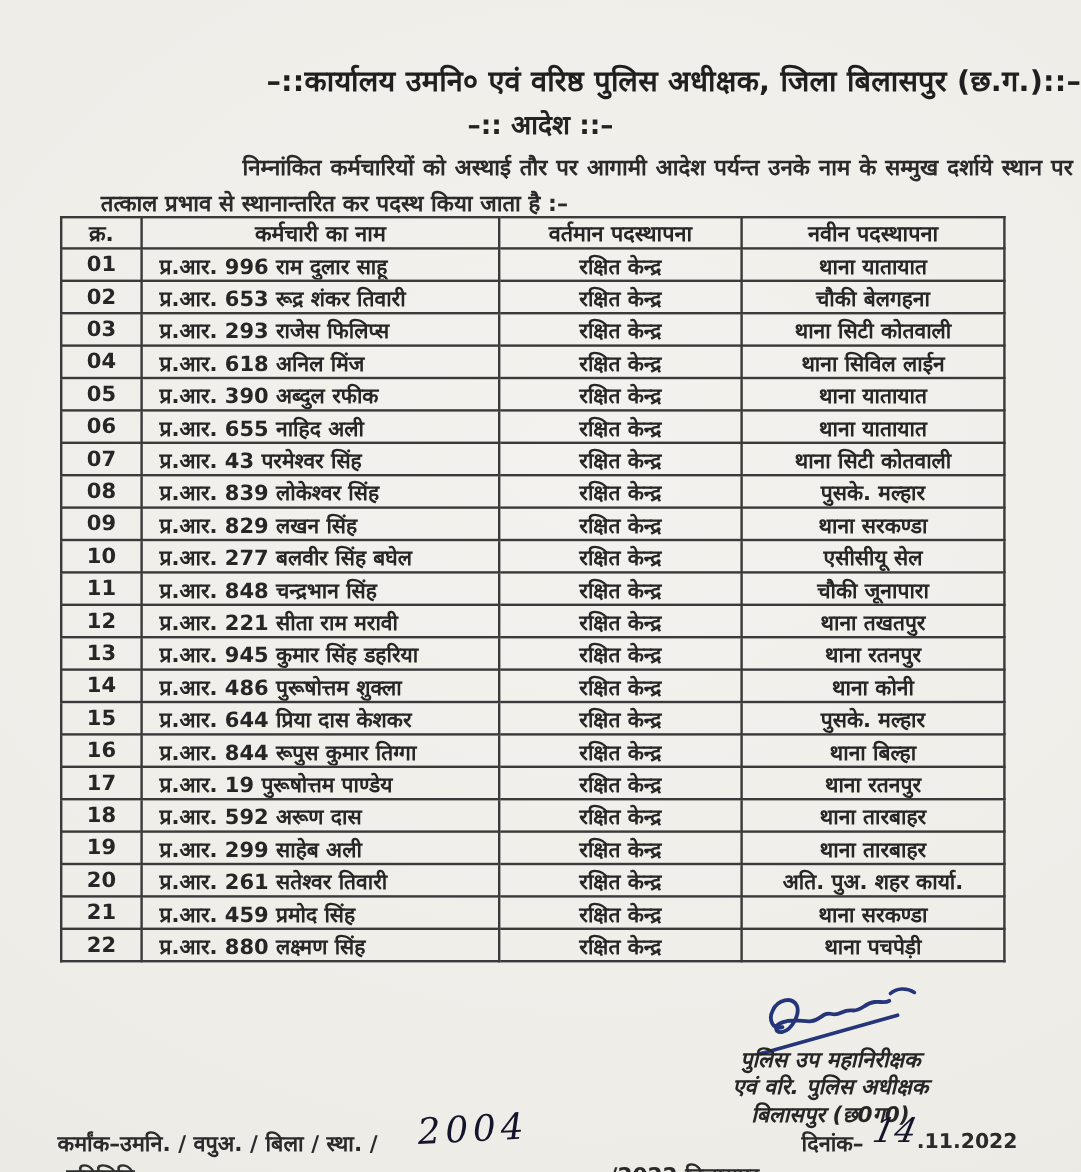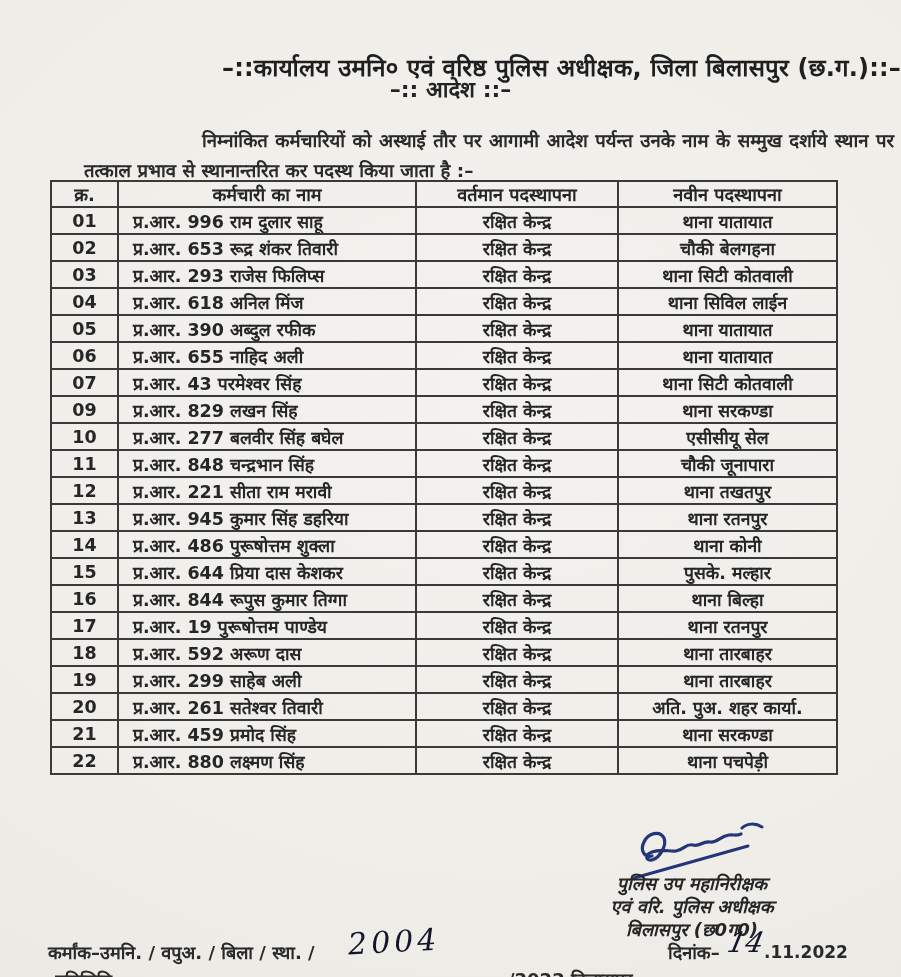--- a/index.html
+++ b/index.html
@@ -14,21 +14,21 @@
       radial-gradient(ellipse 120% 90% at 55% 40%, #f4f2ee 0%, #efede8 60%, #e9e7e2 100%);
     color:#242424;
   }
   .doc-title{
     position:absolute;top:26px;left:0;width:100%;
     text-align:right;font-size:24px;font-weight:bold;color:#1f1f1f;
     letter-spacing:0.2px;
     margin-top:24px;
   }
   .doc-subtitle{
-    position:absolute;top:73px;left:0;width:100%;
+    position:absolute;top:88px;left:0;width:100%;
     text-align:center;font-size:22px;font-weight:bold;color:#232323;
   }
   .intro{
     position:absolute;top:126px;left:47px;width:810px;
     font-size:18.5px;font-weight:bold;color:#2a2a2a;
     line-height:30px;text-indent:118px;text-align:justify;margin-left:37px;
   }
   table.transfer{
     position:absolute;top:180px;left:50px;width:786px;
     border-collapse:collapse;table-layout:fixed;
@@ -153,20 +153,26 @@
           <td>रक्षित केन्द्र</td>
           <td>थाना यातायात</td>
         </tr>
         <tr>
           <td>07</td>
           <td>प्र.आर. 43 परमेश्वर सिंह</td>
           <td>रक्षित केन्द्र</td>
           <td>थाना सिटी कोतवाली</td>
         </tr>
         <tr>
+          <td>08</td>
+          <td>प्र.आर. 839 लोकेश्वर सिंह</td>
+          <td>रक्षित केन्द्र</td>
+          <td>पुसके. मल्हार</td>
+        </tr>
+        <tr>
           <td>09</td>
           <td>प्र.आर. 829 लखन सिंह</td>
           <td>रक्षित केन्द्र</td>
           <td>थाना सरकण्डा</td>
         </tr>
         <tr>
           <td>10</td>
           <td>प्र.आर. 277 बलवीर सिंह बघेल</td>
           <td>रक्षित केन्द्र</td>
           <td>एसीसीयू सेल</td>

